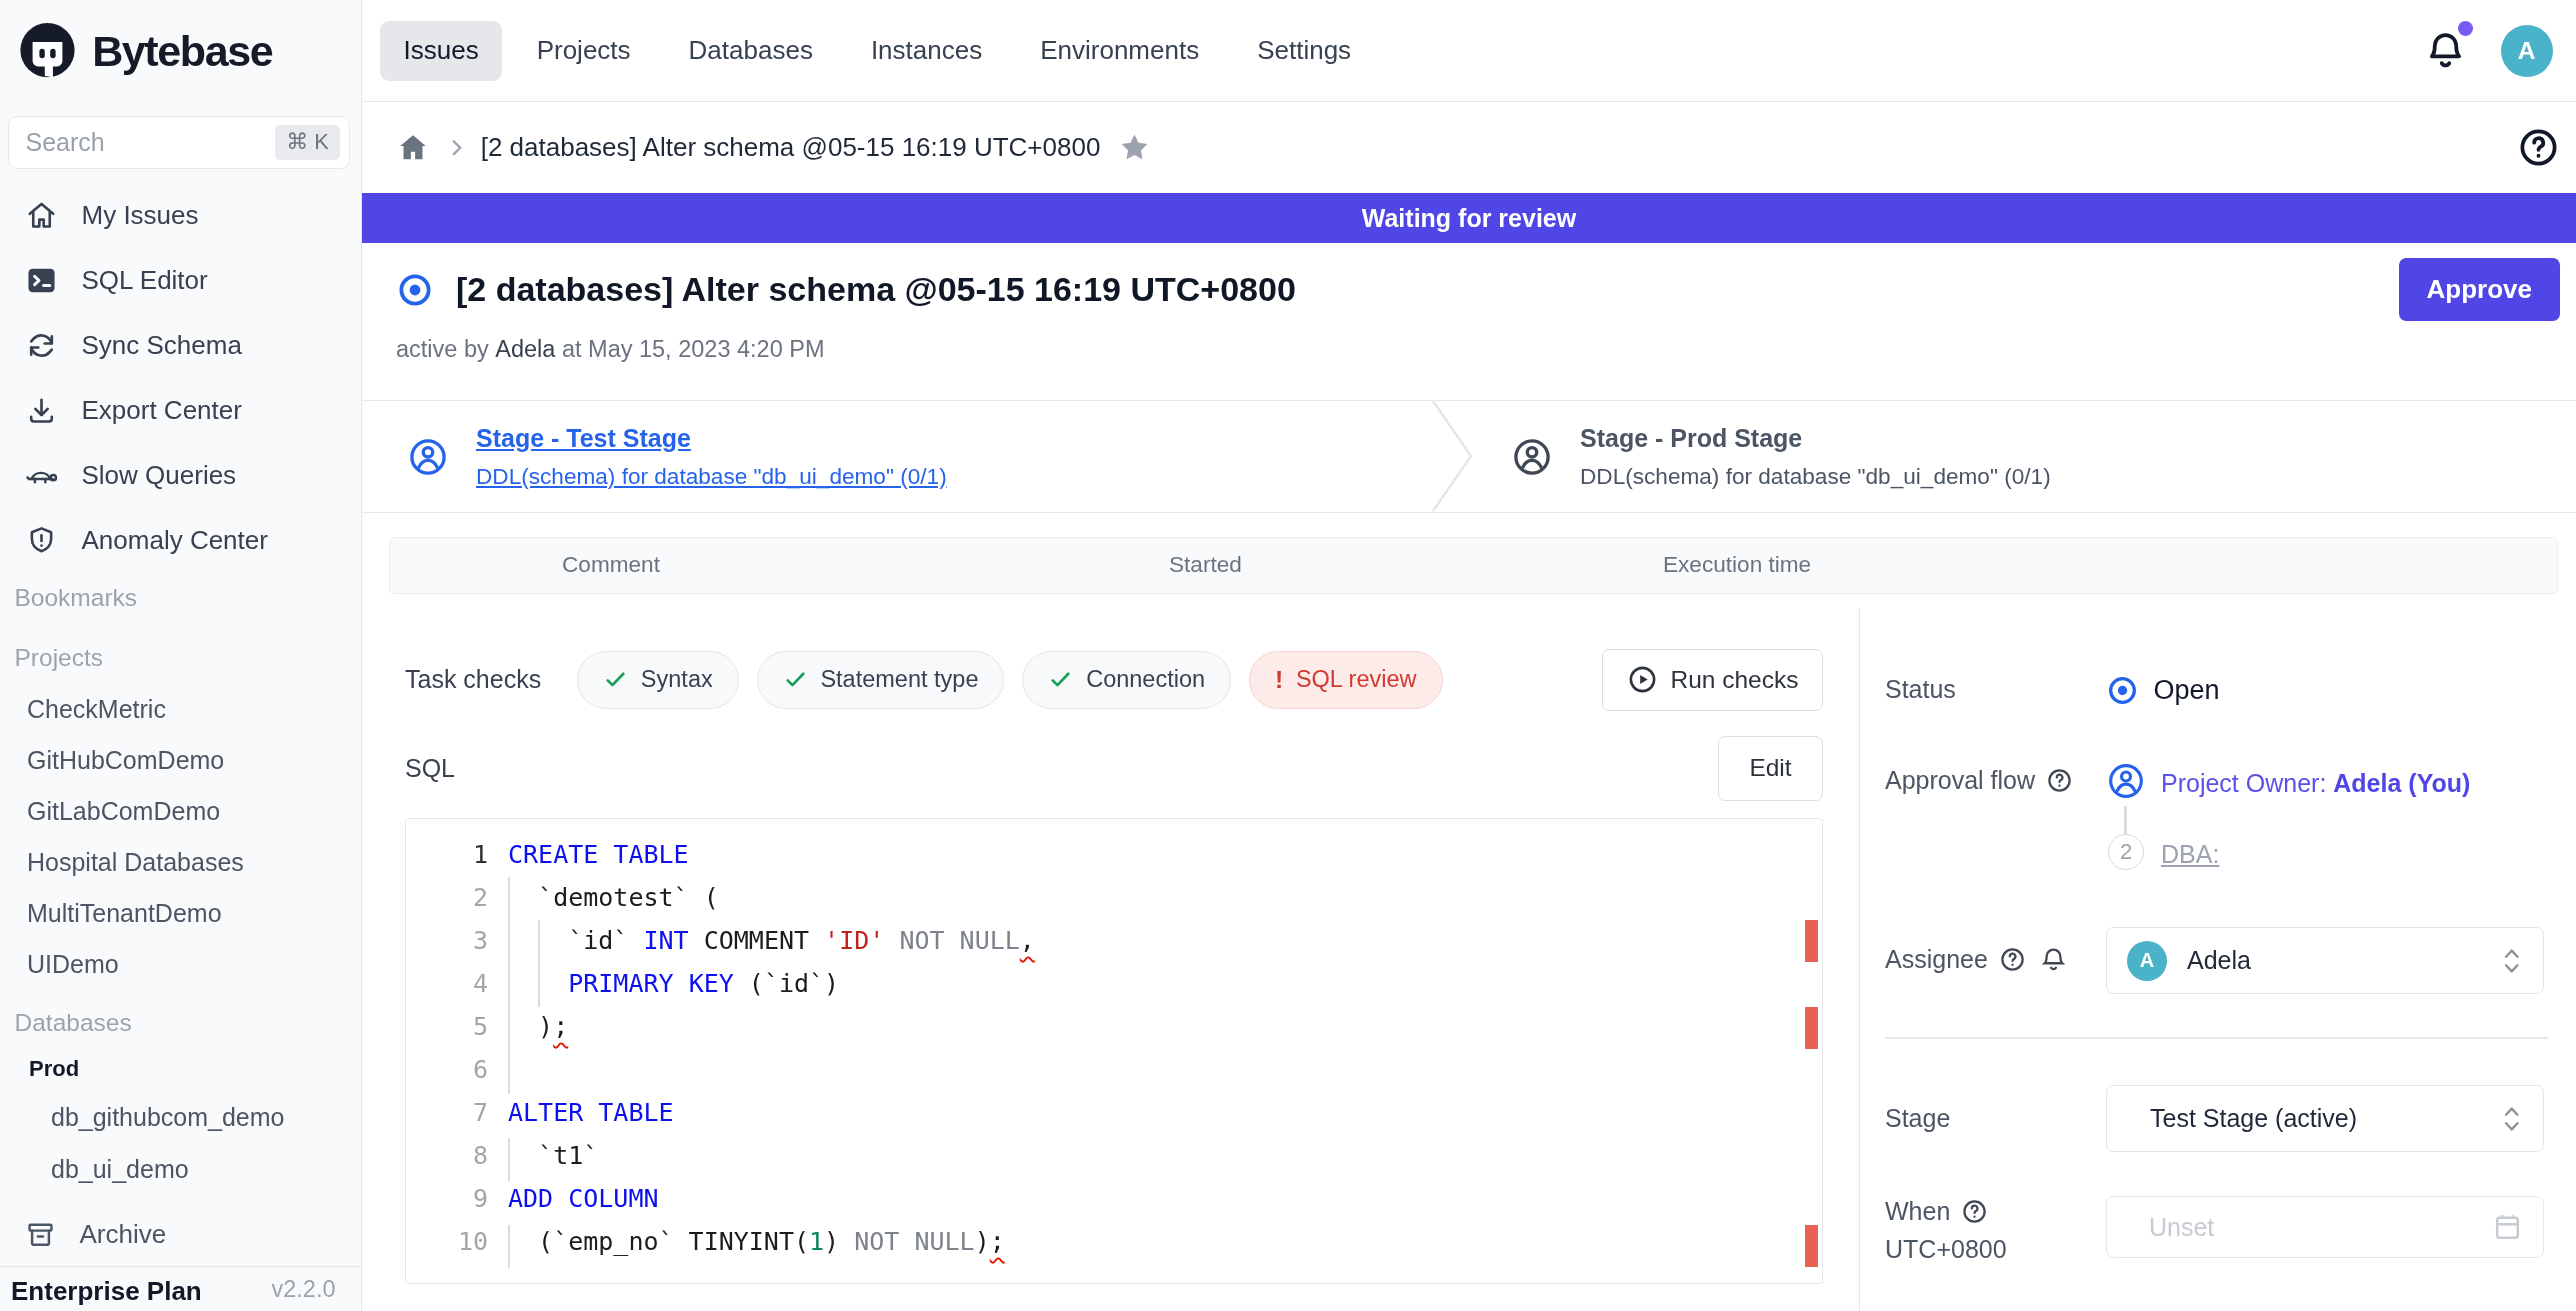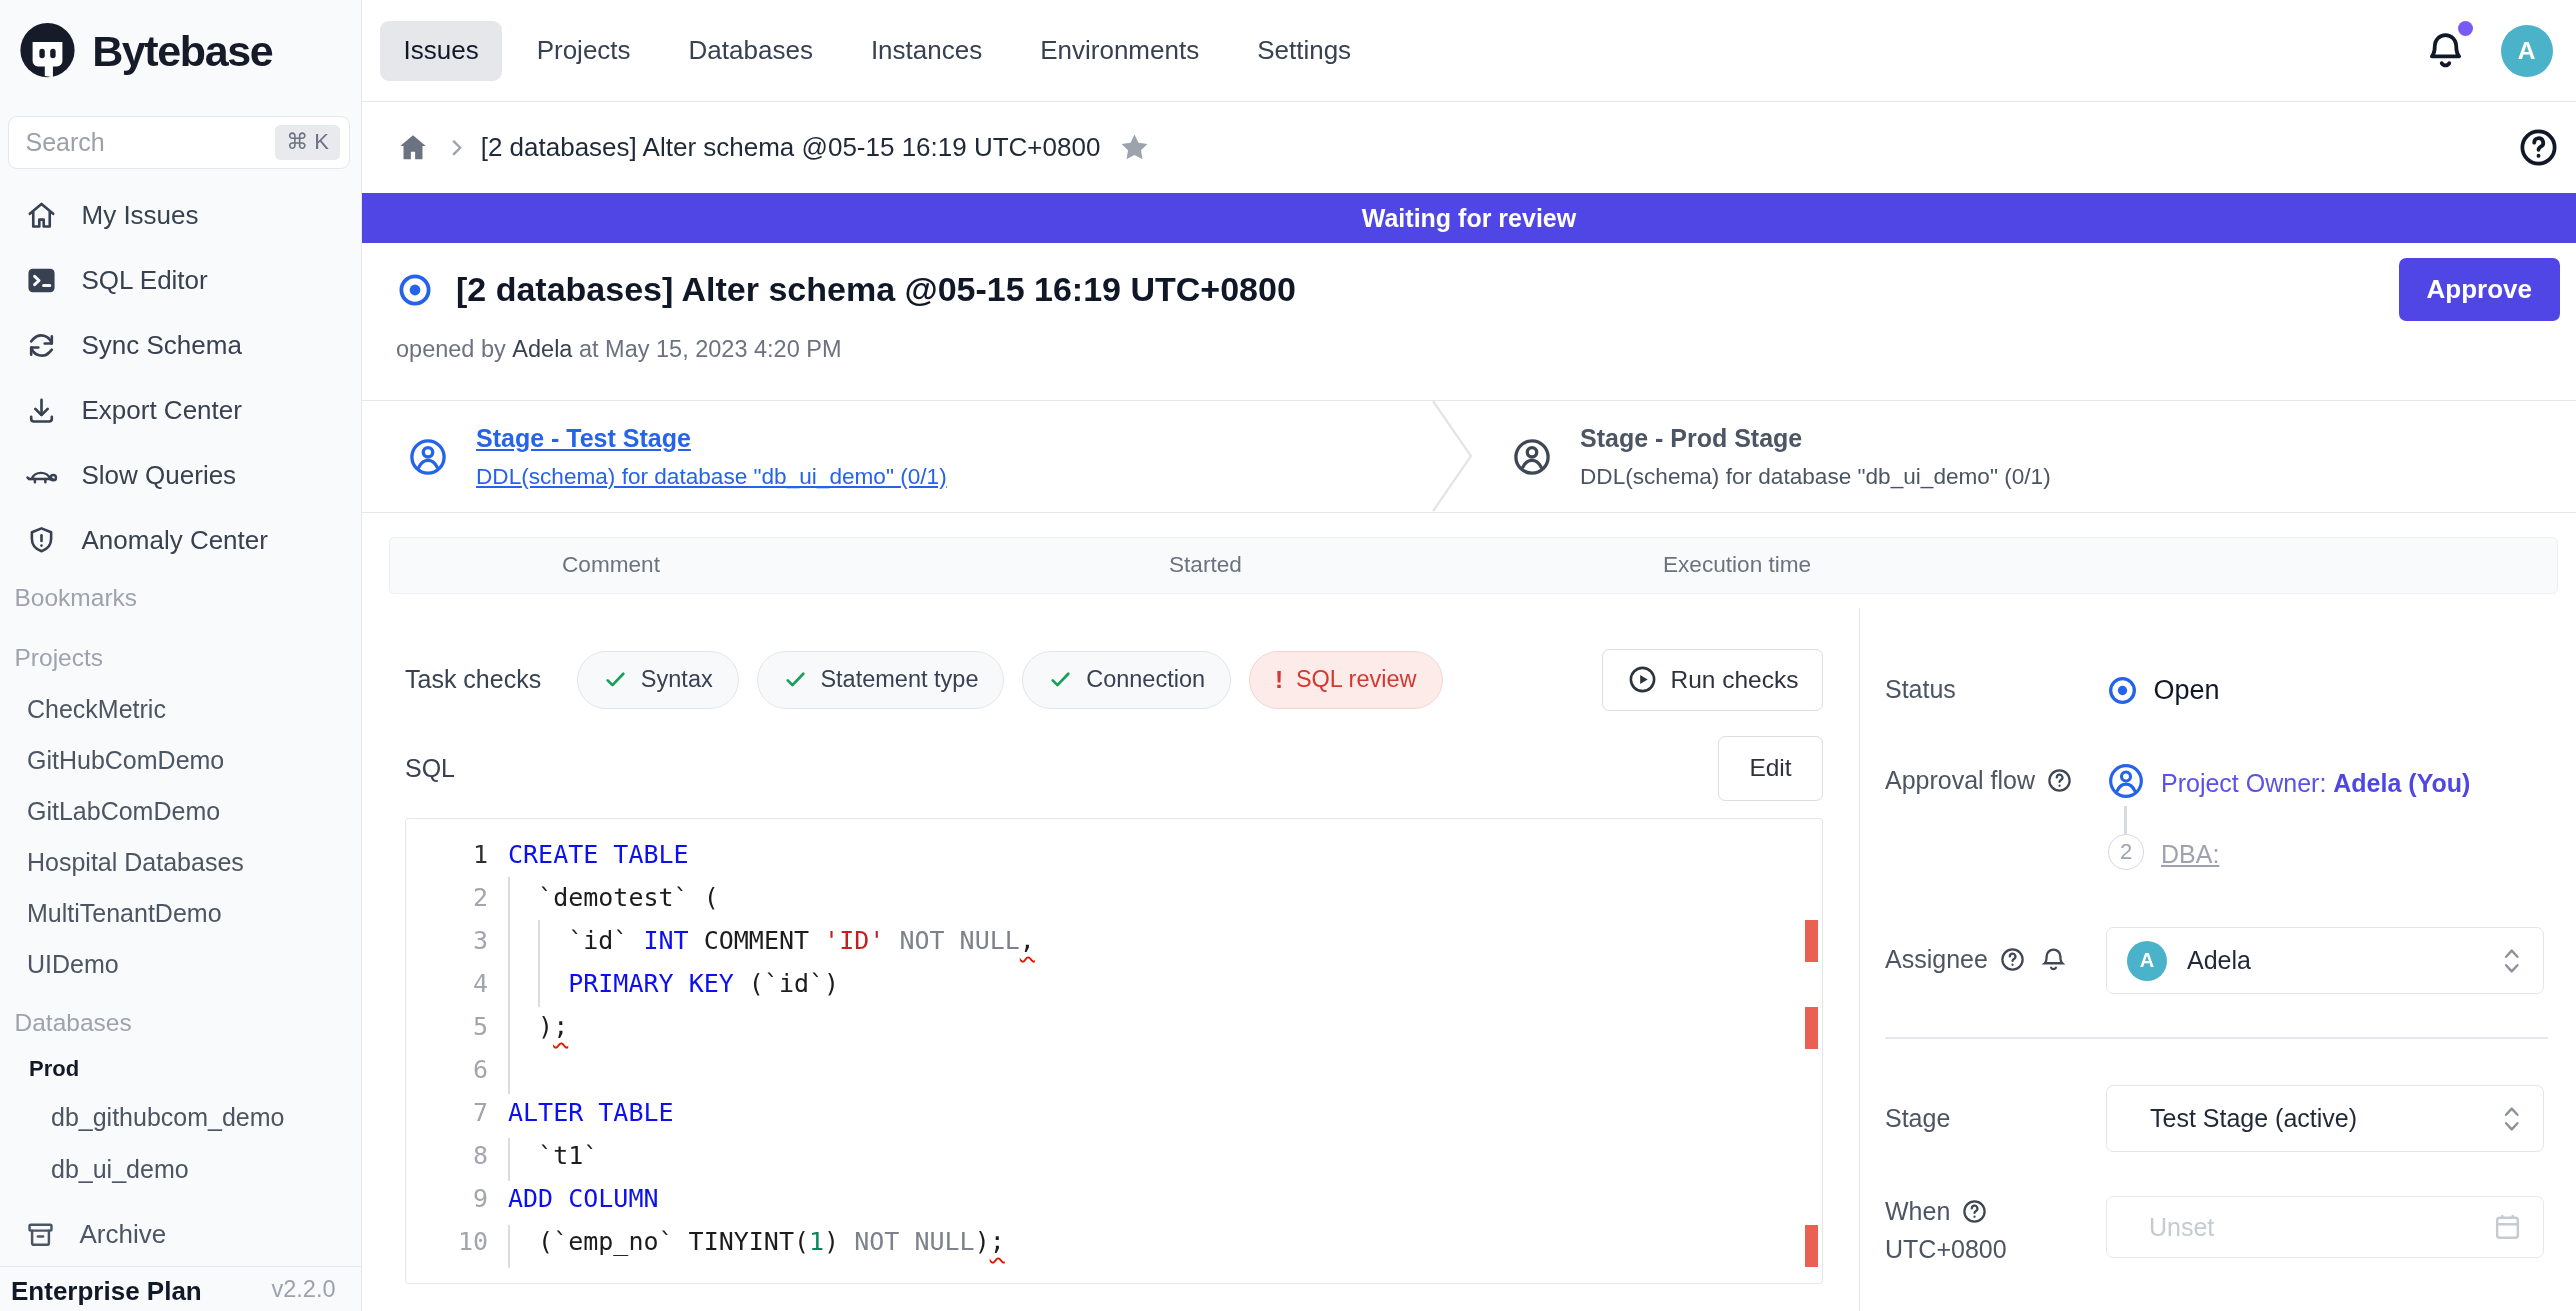--- a/index.html
+++ b/index.html
@@ -314,21 +314,21 @@
       <div class="title-row">
         <span class="status-big">
           <svg viewBox="0 0 24 24" fill="none" stroke="currentColor" stroke-width="2.4">
               <circle cx="12" cy="12" r="8.6"></circle>
               <circle cx="12" cy="12" r="3.4" fill="currentColor" stroke="none"></circle>
             </svg>
         </span>
         <span class="issue-title">[2 databases] Alter schema @05-15 16:19 UTC+0800</span>
       </div>
       <div class="opened-line">
-        <span>opened by</span>
+        <span>active by</span>
         <span class="author">Adela</span>
         <span>at May 15, 2023 4:20 PM</span>
       </div>
       <button class="approve-btn">Approve</button>
     </div>
 
     <div class="stage-row" id="stage-row">
         <div class="stage-card first active">
           <span class="stage-icon">
             <svg viewBox="0 0 24 24" fill="none" stroke="currentColor" stroke-width="1.9" stroke-linecap="round">

